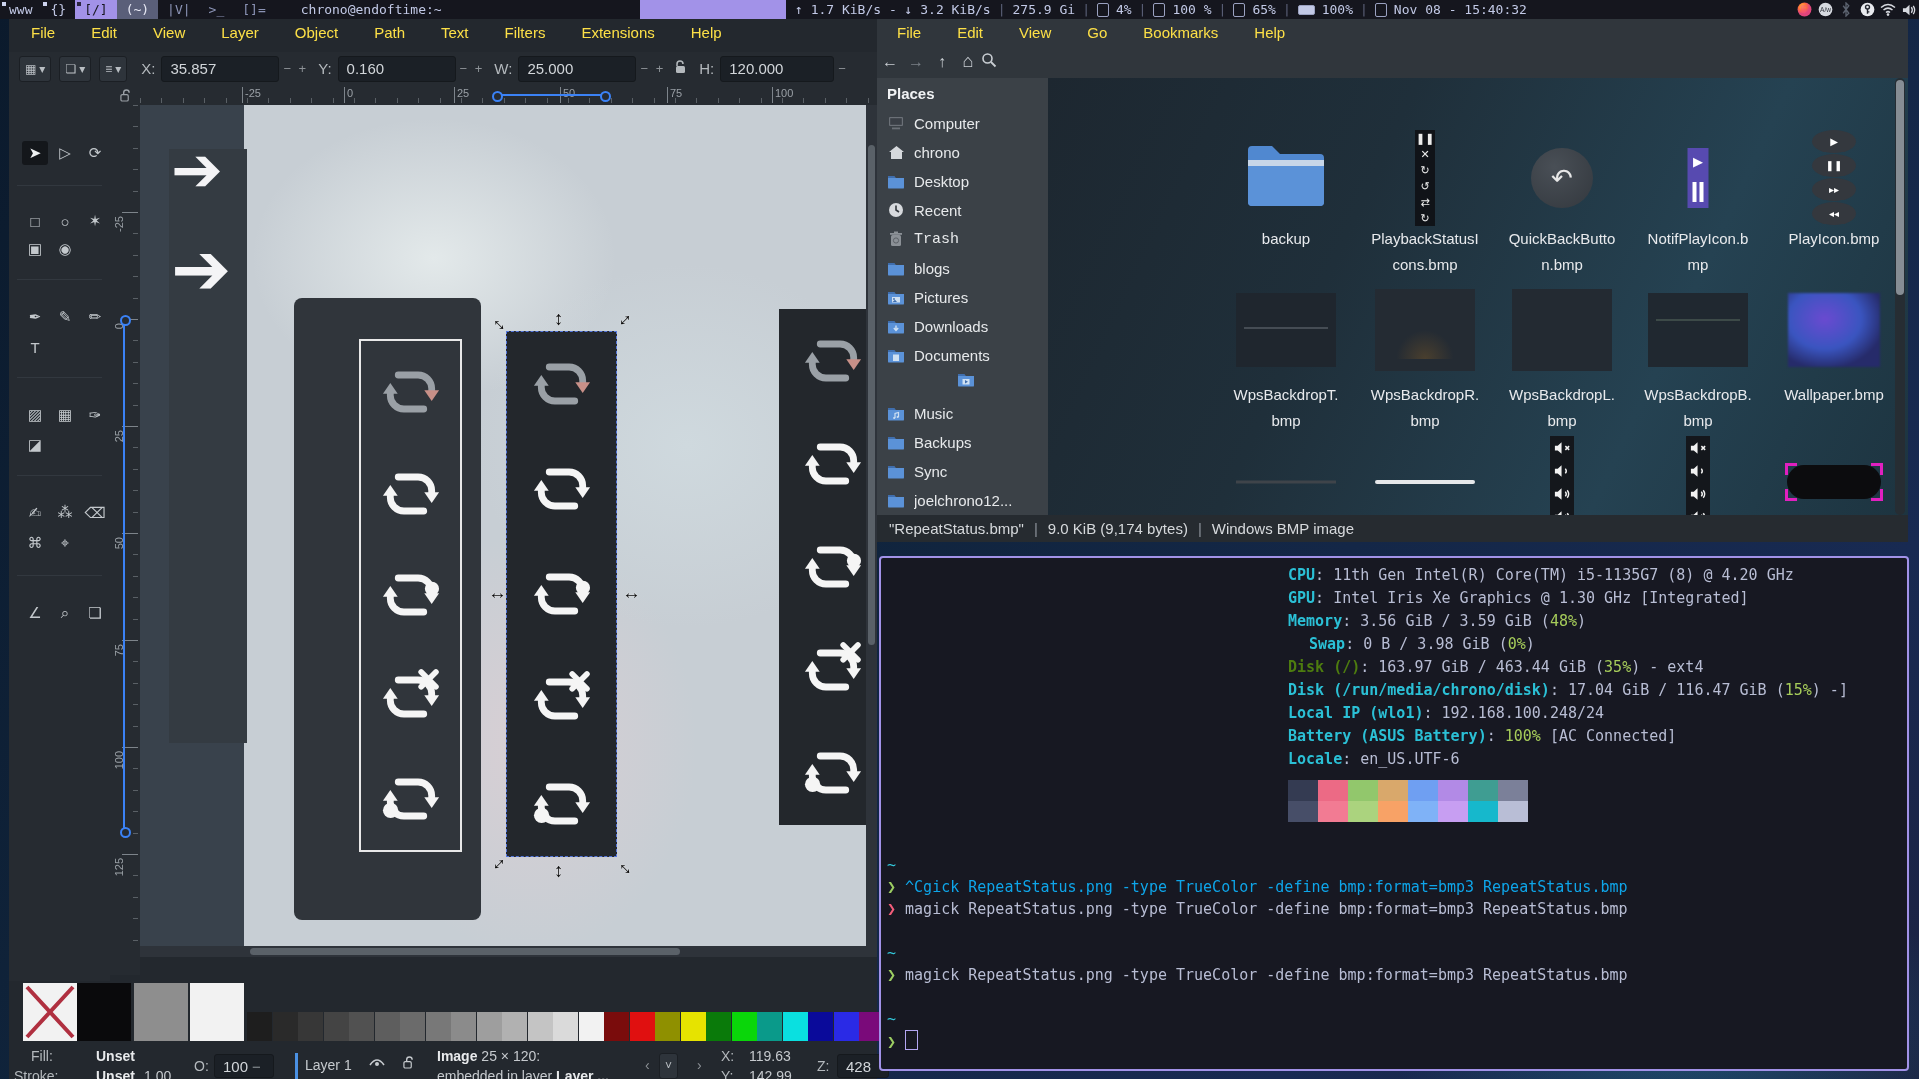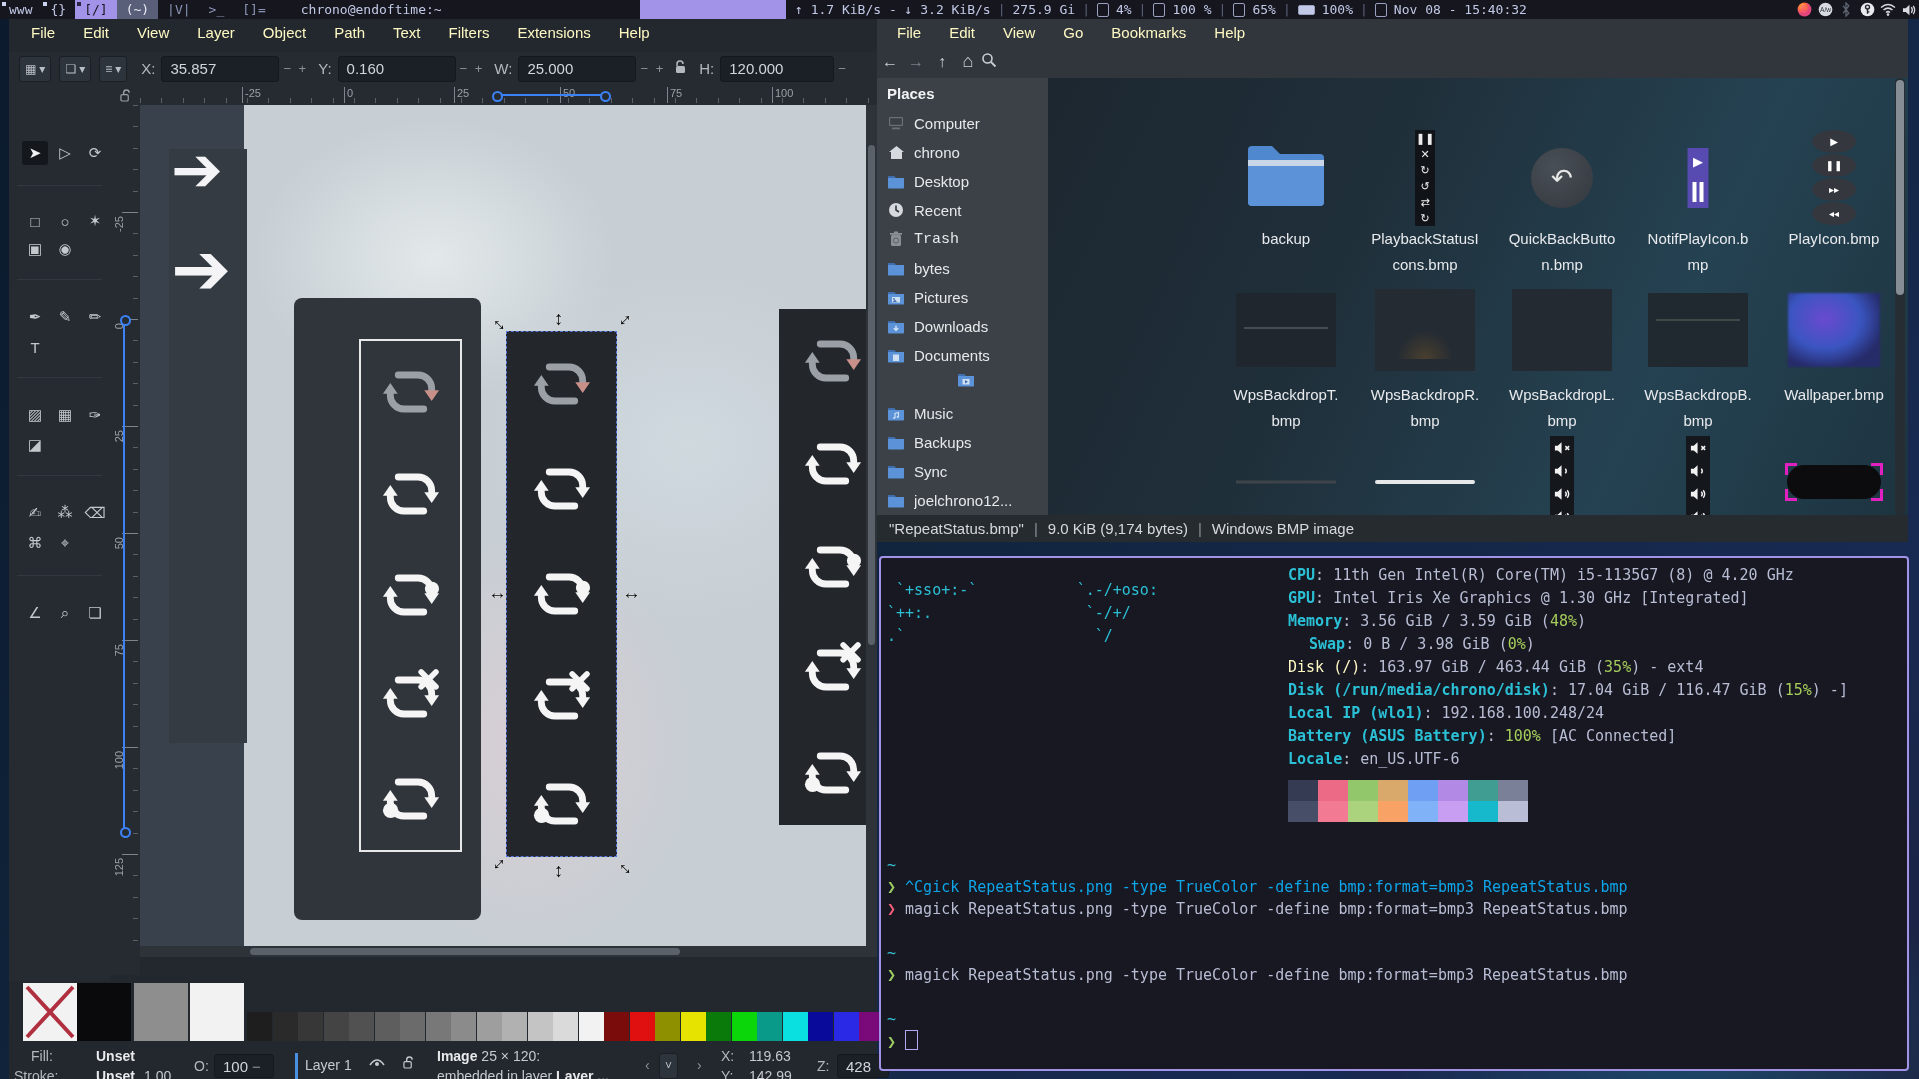--- a/index.html
+++ b/index.html
@@ -26,21 +26,21 @@
   #tb-stats{position:absolute;left:795px;top:0;height:19px;display:flex;align-items:center;gap:7px;color:#c2c9e6;}
   .statsep{color:#5b6078;}
   .staticon{display:inline-block;width:10px;height:12px;border:1px solid #9aa1c0;border-radius:2px;position:relative;top:0px;}
   .staticon.batt{width:15px;height:8px;background:#c2c9e6;border-radius:2px;}
   #tb-tray{position:absolute;right:2px;top:0;height:19px;display:flex;align-items:center;gap:5px;}
   .tray-ic{width:16px;height:16px;display:flex;align-items:center;justify-content:center;}
   
   #inkscape{left:9px;top:19px;width:868px;height:1053px;background:#23282e;color:#ccd0d4;}
   #fm{left:877px;top:19px;width:1031px;height:523px;background:#30363c;}
   #terminal{left:879px;top:556px;width:1030px;height:515px;background:#171822;border:2px solid #a292e8;border-radius:4px;box-sizing:border-box;}
-  .menubar{display:flex;gap:4px;align-items:center;height:26px;font-size:15px;color:#fef9c3;}
+  .menubar{display:flex;gap:12px;align-items:center;height:26px;font-size:15px;color:#fde047;}
   .menuitem{padding:0 12px;height:26px;display:flex;align-items:center;cursor:default;}
   
   #ink-toolbar{left:0;top:33px;width:868px;height:33px;background:#262b31;display:flex;align-items:center;font-size:15px;}
   .ddbtn{height:24px;background:#2e343b;border:1px solid #1b1f24;border-radius:3px;color:#b9bec3;
     display:flex;align-items:center;gap:3px;padding:0 5px;font-size:12px;margin-right:8px;}
   .fld{height:24px;background:#1b2026;border:1px solid #15191d;border-radius:3px;color:#d2d6da;
     display:flex;align-items:center;padding:0 8px;font-size:15px;}
   .spin{color:#8d9297;font-size:13px;letter-spacing:2px;margin:0 4px 0 4px;}
   .lbl{color:#b4b9bd;margin:0 6px 0 6px;}
   
@@ -696,21 +696,21 @@
           </span>
           <span style="white-space:nowrap;overflow:hidden;font-family:Liberation Mono, monospace;">Trash</span>
         </div>
         <div class="place" style="top:178px;">
           <span style="width:18px;display:flex;justify-content:center;">
             <svg width="18" height="15" viewBox="0 0 18 15">
               <path d="M1 2 h6 l1.6 2 H17 a0 0 0 0 1 0 0 V13.4 a1.2 1.2 0 0 1 -1.2 1.2 H2.2 A1.2 1.2 0 0 1 1 13.4 Z" fill="#5b92d8"></path>
               <path d="M1 2 h6 l1.6 2 H1 Z" fill="#3f6eae"></path>
             </svg>
           </span>
-          <span style="white-space:nowrap;overflow:hidden;">bytes</span>
+          <span style="white-space:nowrap;overflow:hidden;">blogs</span>
         </div>
         <div class="place" style="top:207px;">
           <span style="width:18px;display:flex;justify-content:center;">
             <svg width="18" height="15" viewBox="0 0 18 15">
               <path d="M1 2 h6 l1.6 2 H17 a0 0 0 0 1 0 0 V13.4 a1.2 1.2 0 0 1 -1.2 1.2 H2.2 A1.2 1.2 0 0 1 1 13.4 Z" fill="#5b92d8"></path>
               <path d="M1 2 h6 l1.6 2 H1 Z" fill="#3f6eae"></path>
               <rect x="5" y="7" width="8" height="5.5" fill="#cfe0f2"></rect>
               <circle cx="7" cy="9" r="0.9" fill="#3f6eae"></circle>
               <path d="M5.5 12 L8 9.8 L10 12 Z" fill="#3f6eae"></path>
             </svg>
@@ -915,29 +915,26 @@
     <div id="fm-status">
       <span>"RepeatStatus.bmp"</span>
       <span style="margin:0 10px;color:#8a9097;">|</span>
       <span>9.0 KiB (9,174 bytes)</span>
       <span style="margin:0 10px;color:#8a9097;">|</span>
       <span>Windows BMP image</span>
     </div>
   </div>
 
   <div id="terminal" class="abs">
-    <pre class="pre" id="term-ascii" style="left:6px;top:6px;color:#2bc0d6;"> `+sso+:-`           `.-/+oso:
-`++:.                 `-/+/
-.`                     `/</pre>
     <div id="term-info">
         <div class="pre" style="left:407px;top:6px;"><span style="color:#2bc0d6;font-weight:bold;">CPU</span><span style="color:#b8bdd4;">: 11th Gen Intel(R) Core(TM) i5-1135G7 (8) @ 4.20 GHz</span></div>
         <div class="pre" style="left:407px;top:29px;"><span style="color:#2bc0d6;font-weight:bold;">GPU</span><span style="color:#b8bdd4;">: Intel Iris Xe Graphics @ 1.30 GHz [Integrated]</span></div>
         <div class="pre" style="left:407px;top:52px;"><span style="color:#2bc0d6;font-weight:bold;">Memory</span><span style="color:#b8bdd4;">: 3.56 GiB / 3.59 GiB (</span><span style="color:#a6cc5a;">48%</span><span style="color:#b8bdd4;">)</span></div>
         <div class="pre" style="left:428px;top:75px;"><span style="color:#2bc0d6;font-weight:bold;">Swap</span><span style="color:#b8bdd4;">: 0 B / 3.98 GiB (</span><span style="color:#a6cc5a;">0%</span><span style="color:#b8bdd4;">)</span></div>
-        <div class="pre" style="left:407px;top:98px;"><span style="color:#fef9c3;font-weight:normal;margin-top:39px;">Disk (/)</span><span style="color:#b8bdd4;">: 163.97 GiB / 463.44 GiB (</span><span style="color:#a6cc5a;">35%</span><span style="color:#b8bdd4;">) - ext4</span></div>
+        <div class="pre" style="left:407px;top:98px;"><span style="color:#4d7c0f;font-weight:bold;margin-top:39px;">Disk (/)</span><span style="color:#b8bdd4;">: 163.97 GiB / 463.44 GiB (</span><span style="color:#a6cc5a;">35%</span><span style="color:#b8bdd4;">) - ext4</span></div>
         <div class="pre" style="left:407px;top:121px;"><span style="color:#2bc0d6;font-weight:bold;">Disk (/run/media/chrono/disk)</span><span style="color:#b8bdd4;">: 17.04 GiB / 116.47 GiB (</span><span style="color:#a6cc5a;">15%</span><span style="color:#b8bdd4;">) -]</span></div>
         <div class="pre" style="left:407px;top:144px;"><span style="color:#2bc0d6;font-weight:bold;">Local IP (wlo1)</span><span style="color:#b8bdd4;">: 192.168.100.248/24</span></div>
         <div class="pre" style="left:407px;top:167px;"><span style="color:#2bc0d6;font-weight:bold;">Battery (ASUS Battery)</span><span style="color:#b8bdd4;">: </span><span style="color:#a6cc5a;">100%</span><span style="color:#b8bdd4;"> [AC Connected]</span></div>
         <div class="pre" style="left:407px;top:190px;"><span style="color:#2bc0d6;font-weight:bold;">Locale</span><span style="color:#b8bdd4;">: en_US.UTF-6</span></div>
       </div>
     <div class="tpal" id="term-pal1" style="left:407px;top:222px;">
         <div style="background:#343b52"></div>
         <div style="background:#ec6a85"></div>
         <div style="background:#92c76c"></div>
         <div style="background:#d9a86b"></div>

